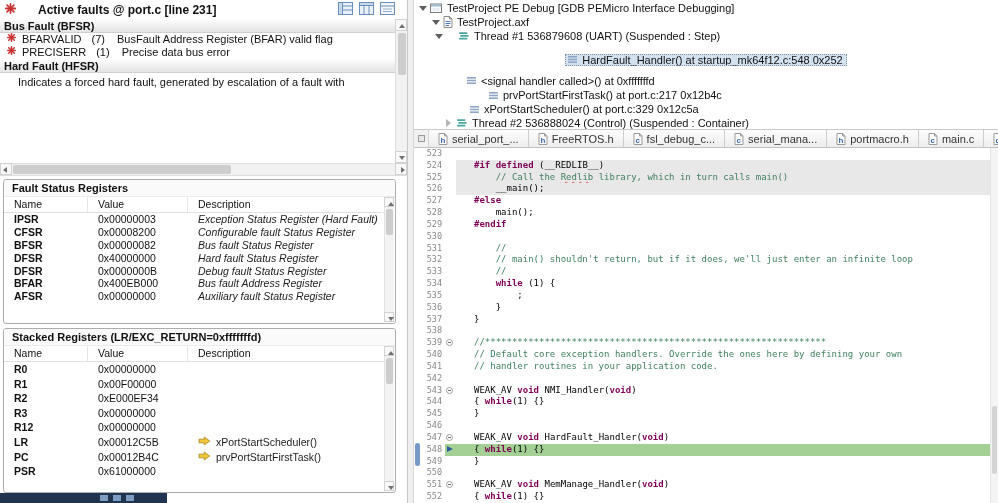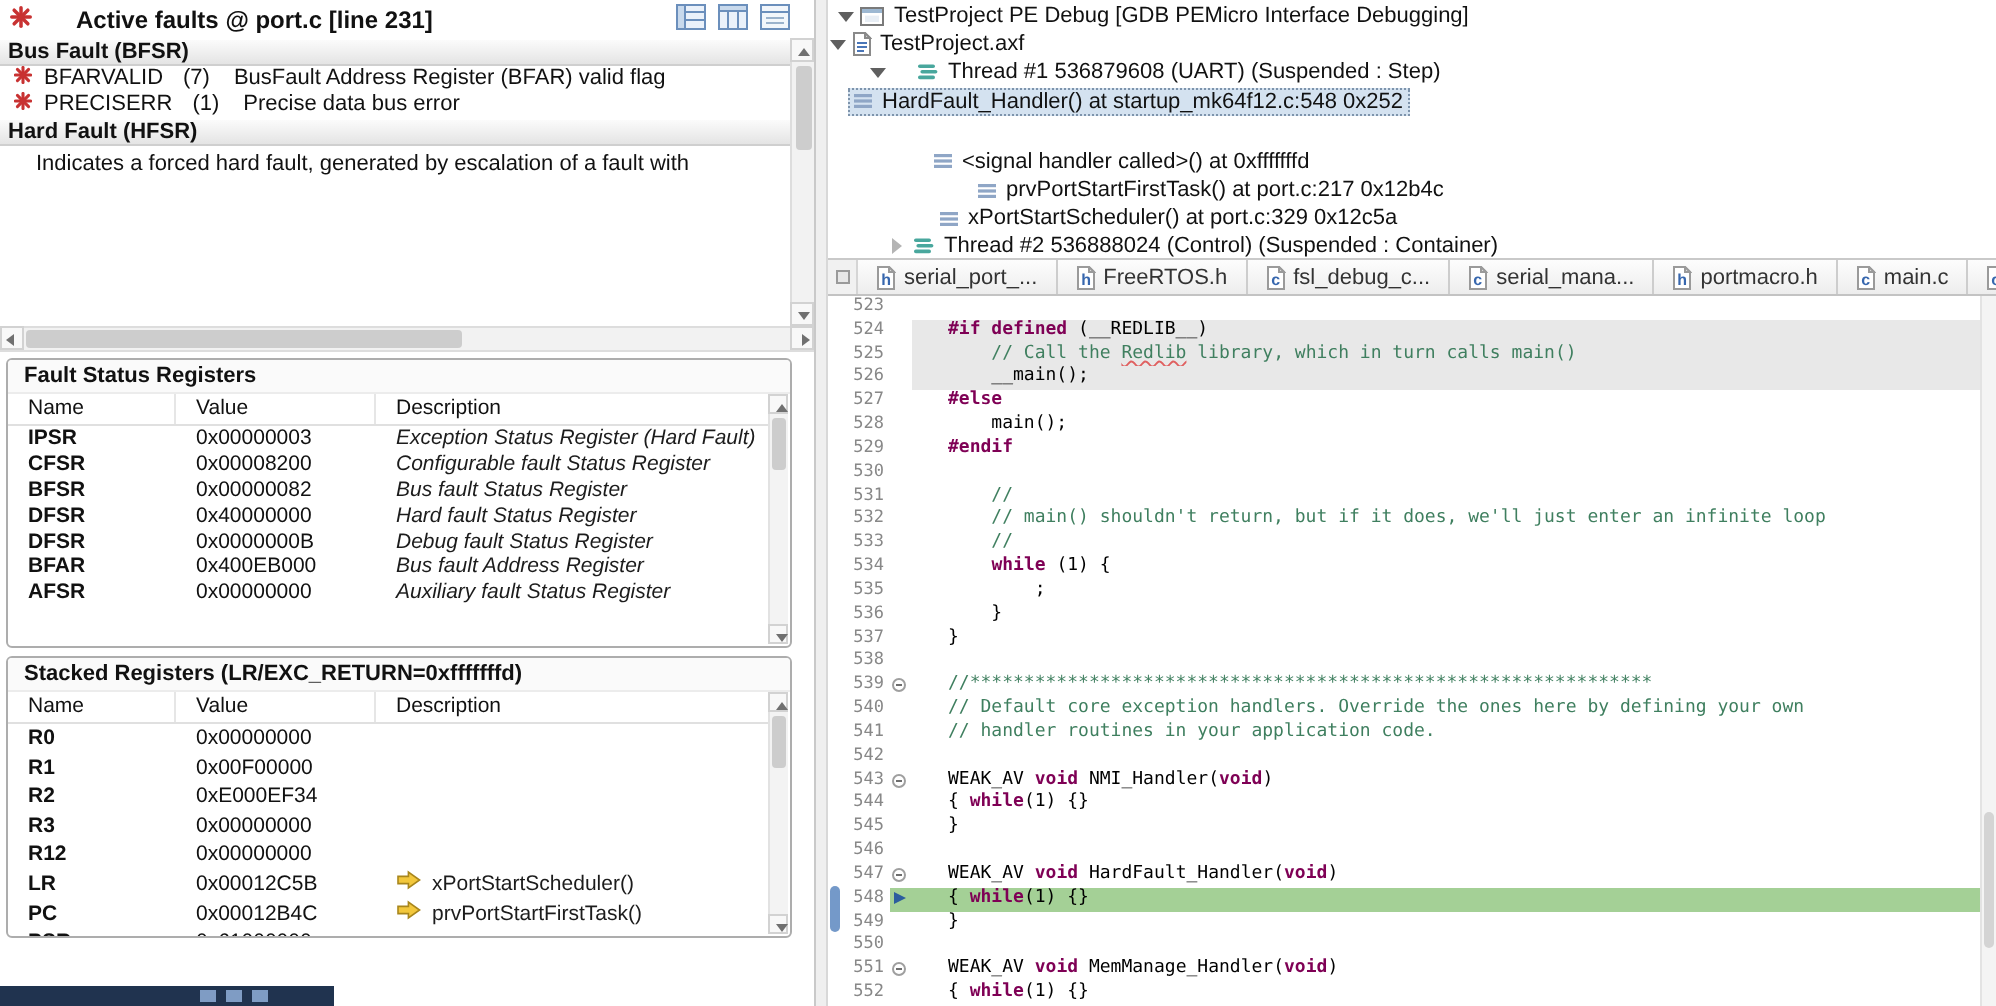--- a/index.html
+++ b/index.html
@@ -31,21 +31,21 @@
   .sbtn::after{content:"";position:absolute;border:3px solid transparent}
   .sbtn.up::after{left:3px;top:4px;border-bottom:4px solid #707070;border-top:none}
   .sbtn.down::after{left:3px;top:4px;border-top:4px solid #707070;border-bottom:none}
   .sbtn.left::after{top:3px;left:2px;border-right:4px solid #707070;border-left:none}
   .sbtn.right::after{top:3px;left:5px;border-left:4px solid #707070;border-right:none}
   .sthumb{position:absolute;background:#cdcdcd;border-radius:2px}
 
   
   .gbox{position:absolute;left:3px;width:393px;background:#fff;border:1px solid #adadad;border-radius:3px;overflow:hidden}
   #fbox{top:179px;height:145px}
-  #sbox{top:328px;height:141px}
+  #sbox{top:328px;height:165px}
   .gtitle{height:17px;line-height:17px;font-weight:bold;padding-left:8px;background:#fafafa;border-bottom:1px solid #ececec}
   .ghead{display:grid;grid-template-columns:84px 100px 1fr;height:16px;line-height:15px;font-size:10.5px;border-bottom:1px solid #e0e0e0;margin-right:11px}
   .ghead>div{padding-left:10px;border-right:1px solid #e6e6e6;overflow:hidden;white-space:nowrap}
   .ghead>div:last-child{border-right:none}
   .grow{display:grid;grid-template-columns:84px 100px 1fr;font-size:10.5px}
   #fbox .grow{height:12.9px;line-height:12.9px}
   #sbox .grow{height:14.6px;line-height:14.6px}
   .grow>div{padding-left:10px;white-space:nowrap;overflow:hidden}
   .grow .cn{font-weight:bold}
   .grow .cd{font-style:italic;color:#1c1c1c}
@@ -325,21 +325,21 @@
           <span class="ticon">
             <svg width="13" height="11" viewBox="0 0 13 11">
               <rect x="0.5" y="1" width="11" height="8.5" fill="#fff" stroke="#7a7a7a"></rect>
               <rect x="1" y="1.5" width="10" height="2" fill="#9db8d2"></rect>
               <rect x="2.5" y="4.8" width="7" height="3.2" fill="#e8eef5"></rect>
             </svg>
           </span>
           <span>TestProject PE Debug [GDB PEMicro Interface Debugging]</span>
         </span>
       </div>
-      <div class="trow" style=" align-items: center;">
+      <div class="trow" style="padding-left: 17px; align-items: center;">
         <span class="tri open"></span>
         <span class="tcell">
           <span class="ticon">
             <svg width="10" height="12" viewBox="0 0 10 12">
               <path d="M1 .5h5.5L9 3v8.5H1z" fill="#fff" stroke="#8a8a8a"></path>
               <path d="M6.5 .5 9 3H6.5z" fill="#d8d8d8" stroke="#8a8a8a"></path>
               <rect x="2.5" y="5" width="5" height="1" fill="#4a76b8"></rect>
               <rect x="2.5" y="7" width="5" height="1" fill="#4a76b8"></rect>
               <rect x="2.5" y="9" width="3.5" height="1" fill="#4a76b8"></rect>
             </svg>
@@ -353,21 +353,21 @@
           <span class="ticon">
             <svg width="12" height="10" viewBox="0 0 12 10">
               <rect x="1" y="1.2" width="8.5" height="1.8" rx="0.9" fill="#49a79d"></rect>
               <rect x="2.2" y="4" width="8.5" height="1.8" rx="0.9" fill="#49a79d"></rect>
               <rect x="1" y="6.8" width="8.5" height="1.8" rx="0.9" fill="#49a79d"></rect>
             </svg>
           </span>
           <span>Thread #1 536879608 (UART) (Suspended : Step)</span>
         </span>
       </div>
-      <div class="trow sel" style="">
+      <div class="trow sel" style=" flex-direction: column;">
         <span class="tri "></span>
         <span class="tcell">
           <span class="ticon">
             <svg width="11" height="9" viewBox="0 0 11 9">
               <rect x="1" y="1" width="9" height="1.6" fill="#8fa6c6"></rect>
               <rect x="1" y="3.7" width="9" height="1.6" fill="#8fa6c6"></rect>
               <rect x="1" y="6.4" width="9" height="1.6" fill="#8fa6c6"></rect>
             </svg>
           </span>
           <span>HardFault_Handler() at startup_mk64f12.c:548 0x252</span>

